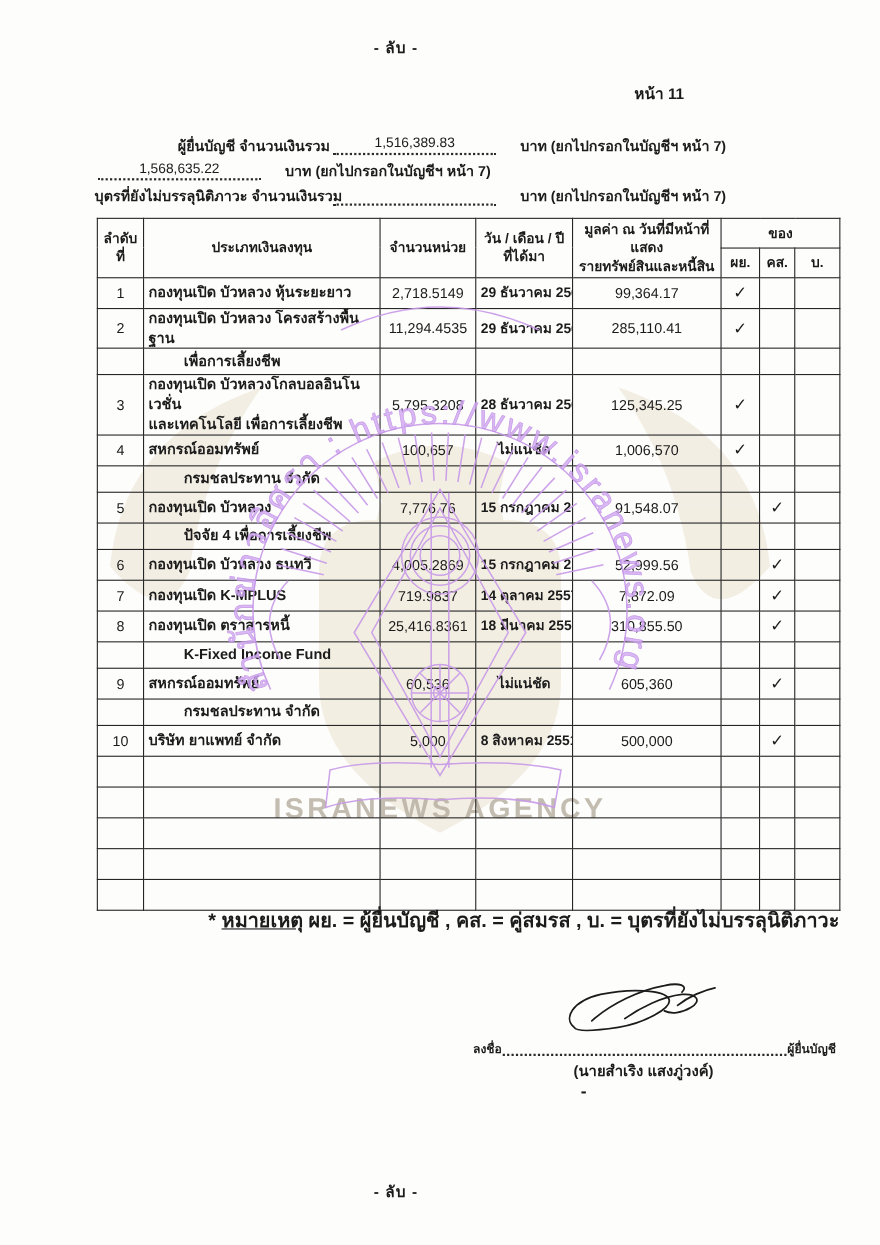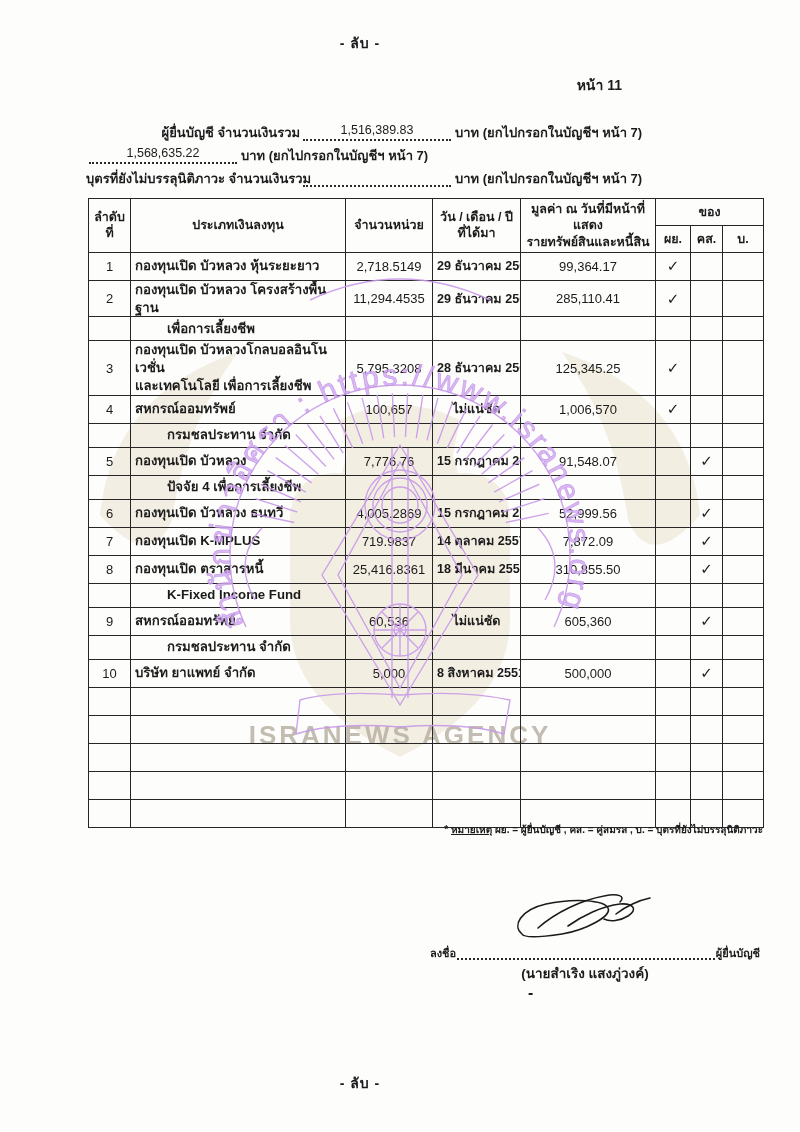--- a/index.html
+++ b/index.html
@@ -17,38 +17,38 @@
   .secret-top,.secret-bottom{position:absolute;width:100%;text-align:center;font-weight:bold;font-size:14px;letter-spacing:1px;}
   .secret-top{top:32px;}
   .secret-bottom{top:1072px;}
   .page-num{position:absolute;top:74px;right:98px;font-weight:bold;font-size:14px;}
   .doc-title{position:absolute;top:96px;width:100%;text-align:center;font-weight:bold;font-size:14.5px;}
 
   .summary{position:absolute;left:86px;top:121px;width:640px;}
   .sum-line{display:flex;align-items:center;height:23px;font-size:13px;}
   .sum-label{width:214px;text-align:right;font-weight:bold;white-space:nowrap;}
   .sum-dots{width:148px;border-bottom:2px dotted #2a2a2a;text-align:center;height:16px;line-height:15px;font-size:12.5px;margin:0 1px 2px 3px;}
-  .sum-suffix{font-weight:bold;white-space:nowrap;padding-left:3px;}
+  .sum-suffix{font-weight:bold;white-space:nowrap;padding-left:3px;margin-left:18px;}
 
   table.inv{position:absolute;left:88px;top:198px;width:675px;border-collapse:collapse;table-layout:fixed;font-size:13px;}
   table.inv th,table.inv td{border:1.4px solid #262626;padding:0 4px;background:transparent;overflow:hidden;}
   table.inv th{font-weight:bold;font-size:12.5px;white-space:pre-line;line-height:1.3;padding:2px 2px;}
   col.c-no{width:42px;}col.c-type{width:215px;}col.c-unit{width:87px;}
   col.c-date{width:88px;}col.c-val{width:135px;}col.c-py{width:35px;}col.c-ks{width:32px;}col.c-b{width:41px;}
   td.no{text-align:center;}
   td.type{font-weight:bold;white-space:pre-line;line-height:1.35;padding-left:8px;font-size:13.2px;margin-left:12px;}
   td.unit,td.date,td.val{text-align:center;white-space:nowrap;margin-left:24px;}
   td.date{font-weight:bold;font-size:12.6px;}
   td.chk{text-align:center;font-size:15px;font-weight:bold;}
   tr.main td{height:27px;}
   tr.cont td{height:23px;padding-left:36px;}
   tr.tall td{height:49px;}
   tr.empty td{height:27px;}
 
-  .footnote{position:absolute;left:88px;top:822px;width:675px;text-align:right;font-size:10px;font-weight:bold;}
+  .footnote{position:absolute;left:88px;top:822px;width:675px;text-align:right;font-size:18px;font-weight:bold;}
   .footnote .u{text-decoration:underline;}
 
   .sig-block{position:absolute;left:430px;top:892px;width:330px;}
   .sig-svg{position:absolute;left:78px;top:0px;}
   .sig-line{position:absolute;left:0;top:52px;display:flex;align-items:flex-start;width:330px;font-size:11px;font-weight:bold;}
   .sig-prefix{white-space:nowrap;}
   .sig-dotfill{flex:1;border-bottom:2px dotted #2a2a2a;height:14px;margin:0 1px 2px 1px;}
   .sig-role{white-space:nowrap;}
   .sig-name{position:absolute;left:30px;top:70px;width:250px;text-align:center;font-weight:bold;font-size:13.5px;}
   .sig-dash{position:absolute;left:98px;top:92px;width:100px;font-weight:bold;}

